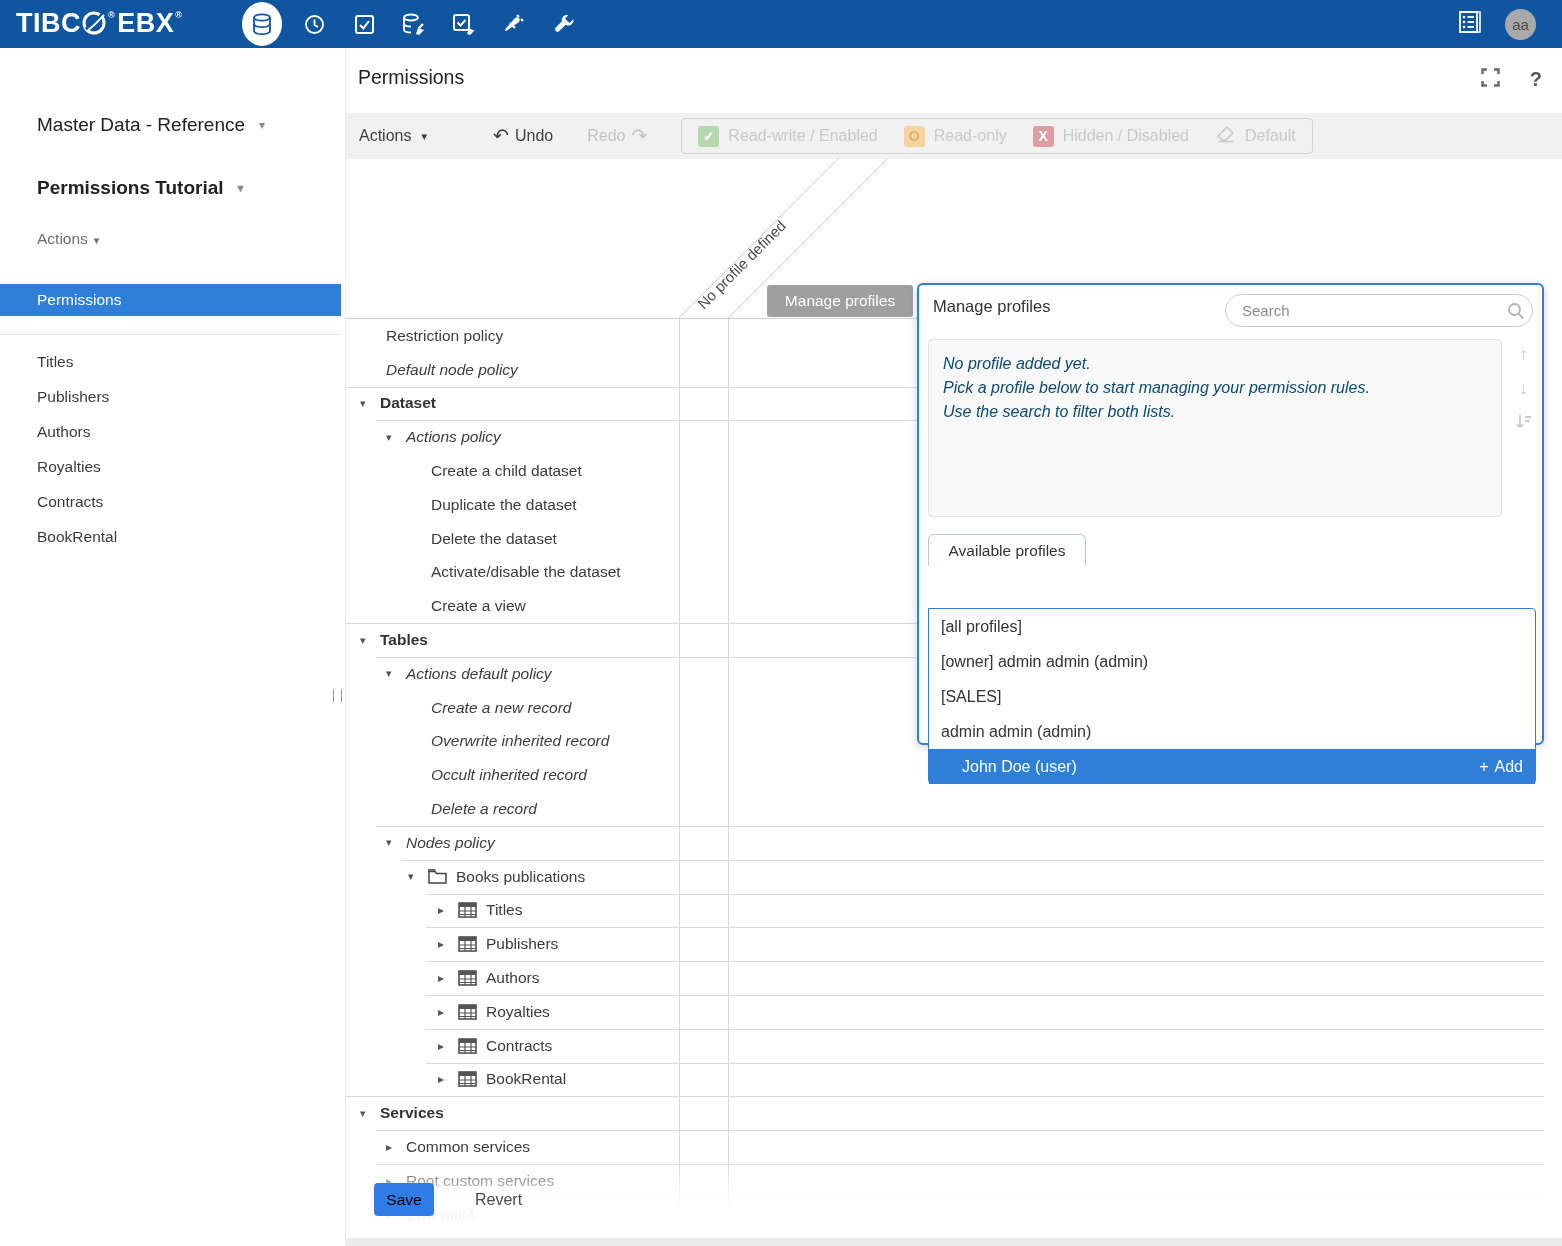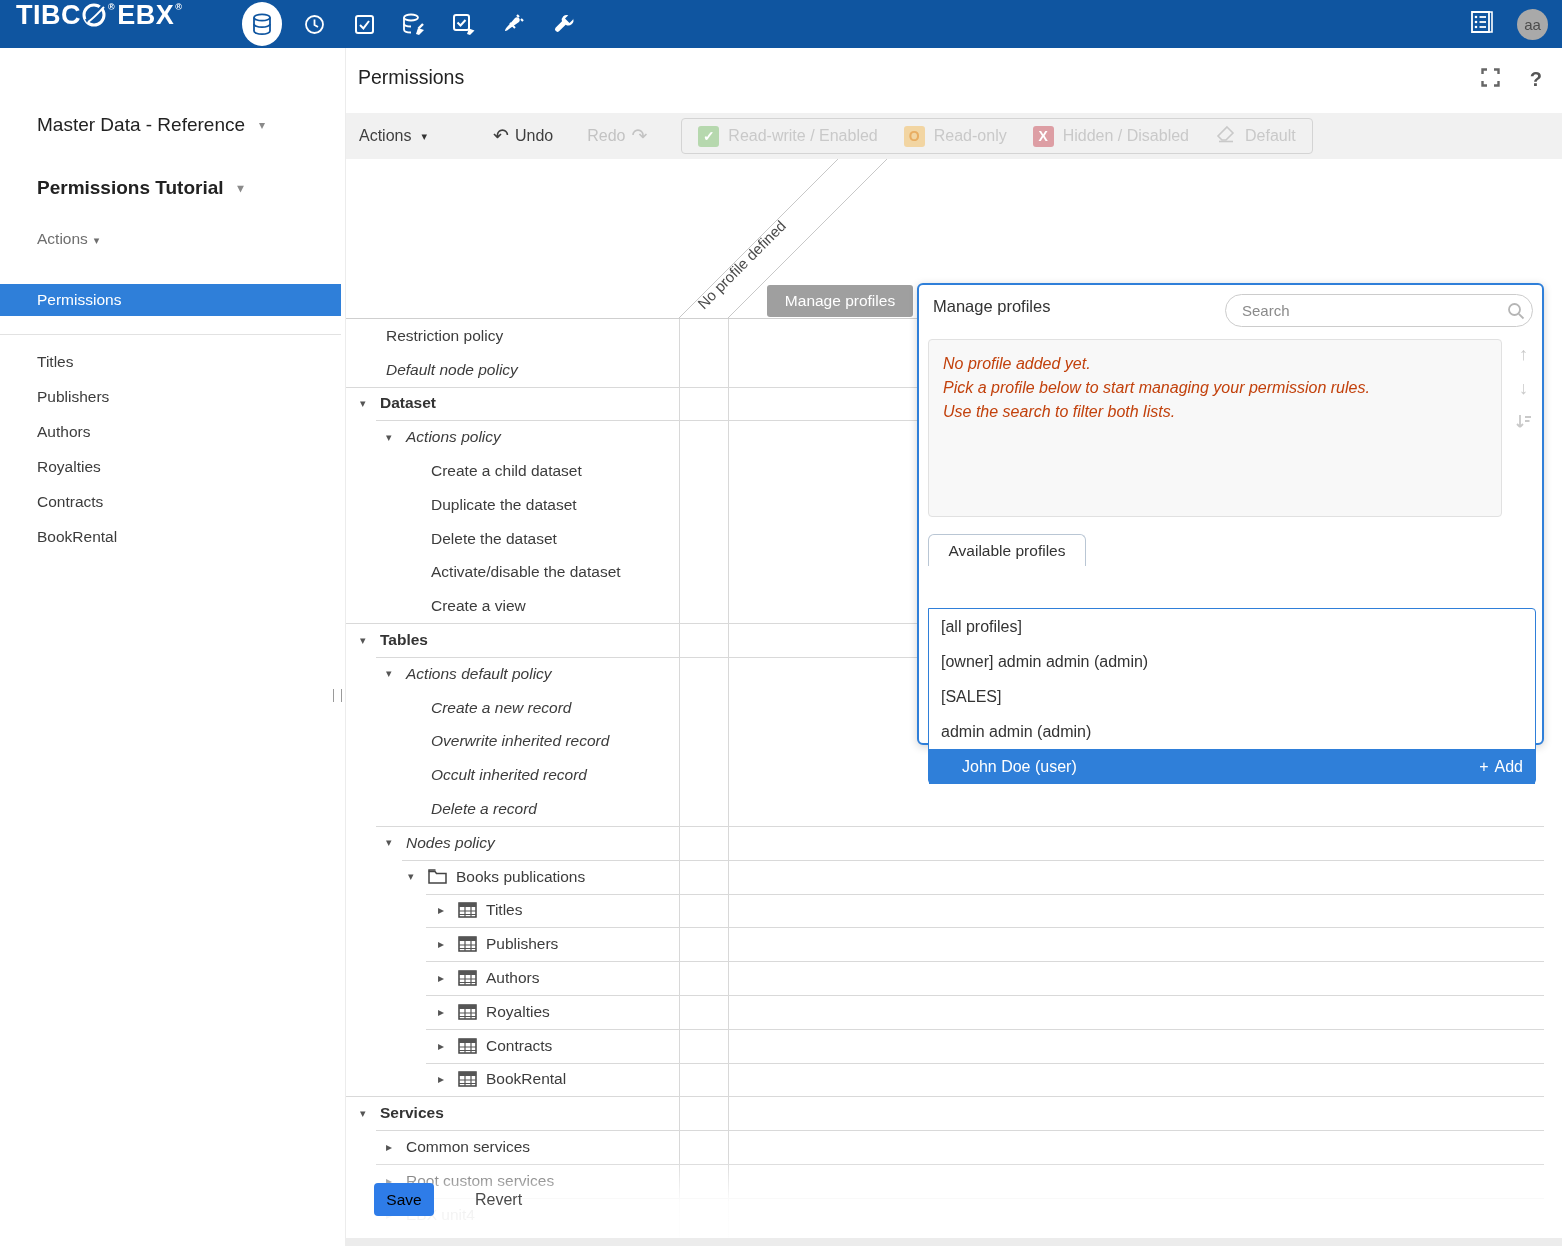--- a/index.html
+++ b/index.html
@@ -1,27 +1,27 @@
 <!DOCTYPE html>
 <html><head>
 <meta charset="utf-8">
 <style>
   html,body{margin:0;padding:0;background:#fff;font-family:"Liberation Sans",sans-serif;}
   #canvas{position:relative;width:1562px;height:1246px;background:#fff;overflow:hidden;}
   .abs{position:absolute;}
 
   
-  .topbar{position:absolute;left:0;top:0;width:1562px;height:48px;background:#0f55a0;display:flex;gap:28px;}
+  .topbar{position:absolute;left:0;top:0;width:1562px;height:48px;background:#0f55a0;display:flex;align-items:center;gap:28px;}
   .logo{display:flex;align-items:flex-start;padding-left:16px;color:#fff;font-weight:bold;font-size:27px;letter-spacing:.5px;line-height:30px;}
   .logo .reg{font-size:9px;line-height:10px;margin:2px 2px 0 1px;}
   .logo .o-swirl{margin:3px 1px 0 1px;}
   .tb-icons{display:flex;align-items:center;gap:14px;margin-left:30px;}
   .tb-ic{width:36px;height:48px;display:flex;align-items:center;justify-content:center;cursor:pointer;}
   .tb-ic.active{background:#fff;border-radius:50%;width:40px;height:44px;margin:2px 0;}
-  .tb-right{margin-left:auto;display:flex;align-items:center;gap:22px;padding-right:14px;}
+  .tb-right{margin-left:auto;display:flex;align-items:center;gap:22px;padding-right:26px;}
   .avatar{width:31px;height:31px;border-radius:50%;background:#a9a9a9;color:#4c4c4c;font-size:15px;display:flex;align-items:center;justify-content:center;}
 
   
   .sidebar{position:absolute;left:0;top:48px;width:345px;height:1198px;background:#fff;}
   .ds-select{position:absolute;left:37px;display:flex;align-items:center;cursor:pointer;color:#222;}
   .ds-select .t{font-size:19px;}
   .caret{color:#8a8a8a;font-size:12px;margin-left:14px;}
   .sb-actions{position:absolute;left:37px;top:182px;font-size:15.5px;color:#6e6e6e;cursor:pointer;}
   .sb-actions .caret{margin-left:6px;font-size:11px;color:#6e6e6e;}
   .sb-selected{position:absolute;left:0;top:236px;width:341px;height:32px;background:#2f7fd9;color:#fff;font-size:15.5px;display:flex;align-items:center;padding-left:37px;box-sizing:border-box;cursor:pointer;}
@@ -64,21 +64,21 @@
   .p0{padding-left:14px;} .p1{padding-left:40px;} .p2{padding-left:85px;} .p2f{padding-left:62px;} .p3{padding-left:92px;}
   .sep::before{content:"";position:absolute;top:0;right:0;height:1px;background:#d9d9d9;}
   .s0::before{left:0;} .s1::before{left:30px;} .s2::before{left:56px;} .s3::before{left:80px;}
 
   
   .popup{position:absolute;left:571px;top:235px;width:627px;height:462px;background:#fff;border:2px solid #2f7fd9;border-radius:6px;box-shadow:0 2px 8px rgba(0,0,0,.18);box-sizing:border-box;z-index:20;}
   .pp-title{position:absolute;left:14px;top:12px;font-size:16.5px;color:#333;}
   .pp-search{position:absolute;left:306px;top:9px;width:308px;height:33px;border:1px solid #ccc;border-radius:17px;box-sizing:border-box;font-size:15px;color:#be185d;padding:0 36px 0 16px;outline:none;font-family:inherit;background:#fff;}
   .pp-search::placeholder{color:#8a8a8a;}
   .pp-searchicon{position:absolute;left:588px;top:17px;}
-  .pp-msg{position:absolute;left:9px;top:54px;width:574px;height:178px;background:#f8f8f8;border:1px solid #e1e1e1;border-radius:4px;box-sizing:border-box;padding:12px 14px;font-size:16px;font-style:italic;color:#c2410c;line-height:24px;}
+  .pp-msg{position:absolute;left:9px;top:54px;width:574px;height:178px;background:#f8f8f8;border:1px solid #e1e1e1;border-radius:4px;box-sizing:border-box;padding:12px 14px;font-size:16px;font-style:italic;color:#0c4a6e;line-height:24px;}
   .pp-side{position:absolute;left:596px;top:60px;display:flex;flex-direction:column;gap:16px;align-items:center;color:#c9c9c9;}
   .pp-side .sb{font-size:18px;cursor:default;line-height:18px;}
   .pp-tab{position:absolute;left:9px;top:249px;width:156px;height:31px;background:#fff;border:1px solid #b9c6d4;border-bottom:none;border-radius:6px 6px 0 0;font-size:15.5px;color:#333;display:flex;align-items:center;justify-content:center;z-index:3;}
   .pp-list{position:absolute;left:9px;top:279px;width:608px;height:176px;border:1.5px solid #2f7fd9;border-radius:0 4px 4px 4px;box-sizing:border-box;background:#fff;margin-top:44px;}
   .pp-item{height:35px;display:flex;align-items:center;padding:0 12px;font-size:16px;color:#333;cursor:pointer;}
   .pp-item.sel{background:#2f7fd9;color:#fff;justify-content:space-between;padding-left:33px;}
   .pp-add{display:flex;align-items:center;gap:6px;font-size:16px;color:#fff;cursor:pointer;}
 
   
   .fade{position:absolute;left:0;top:1110px;width:1198px;height:80px;background:linear-gradient(to bottom,rgba(255,255,255,0),rgba(255,255,255,.92) 55%,rgba(255,255,255,.97));z-index:6;pointer-events:none;}

